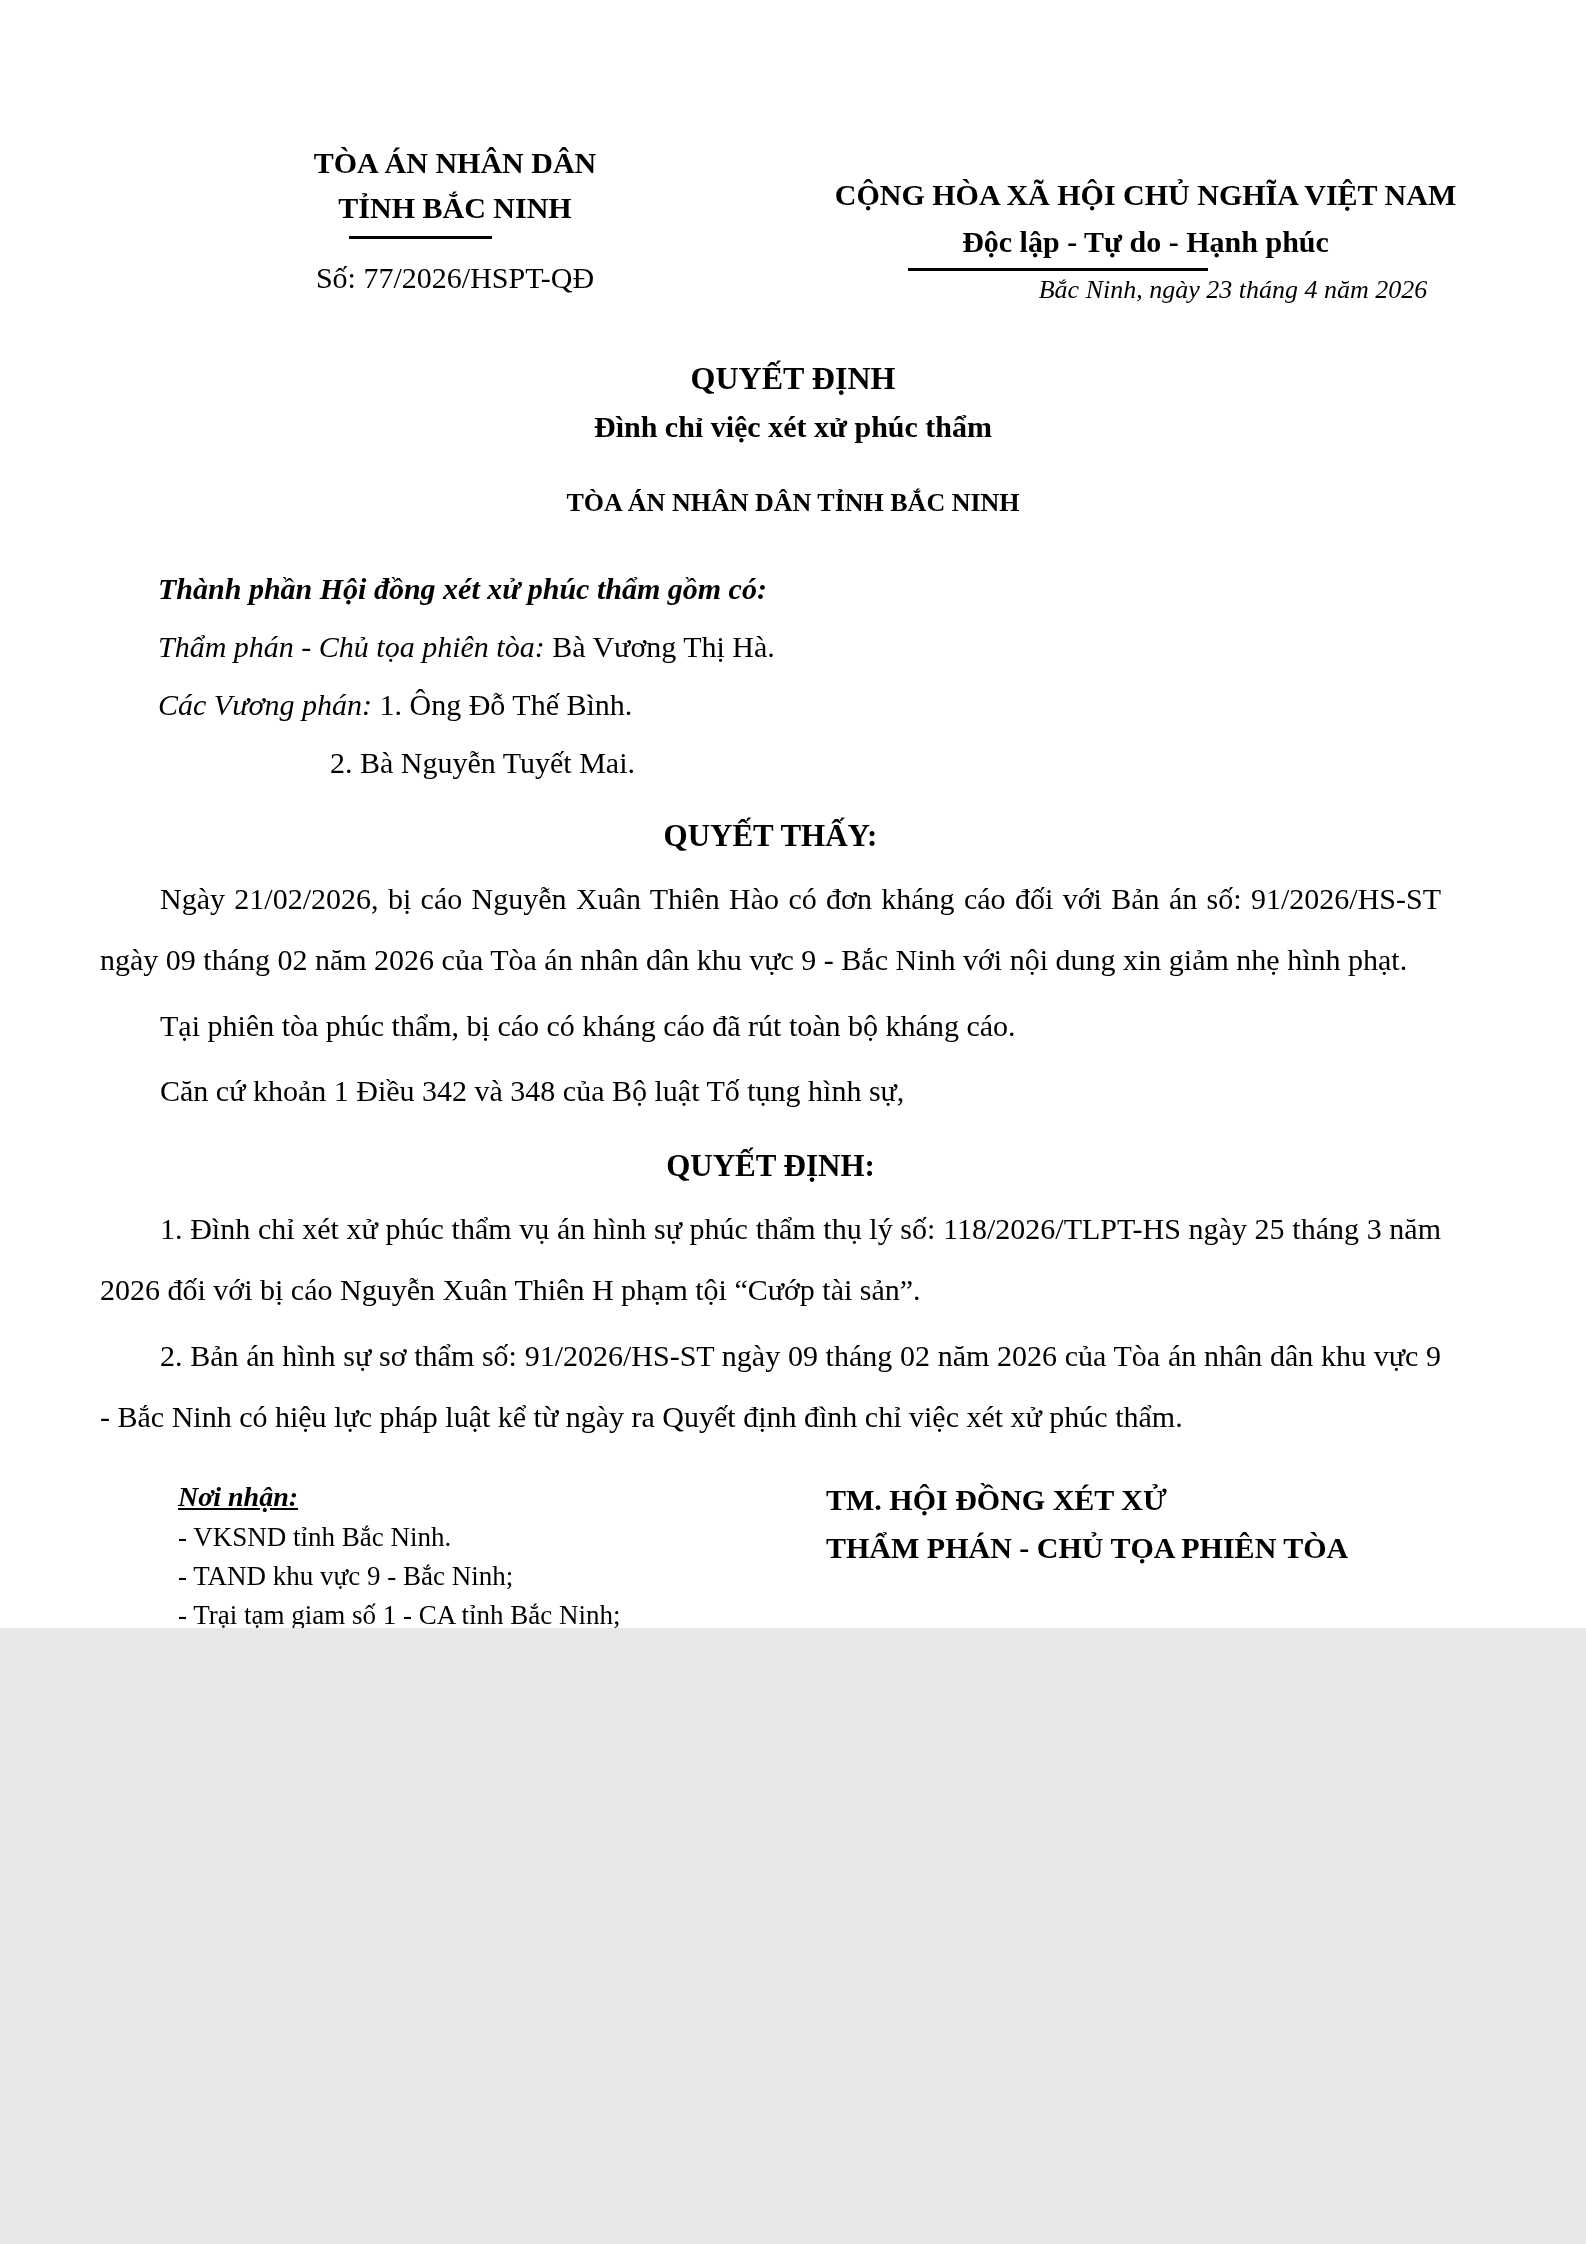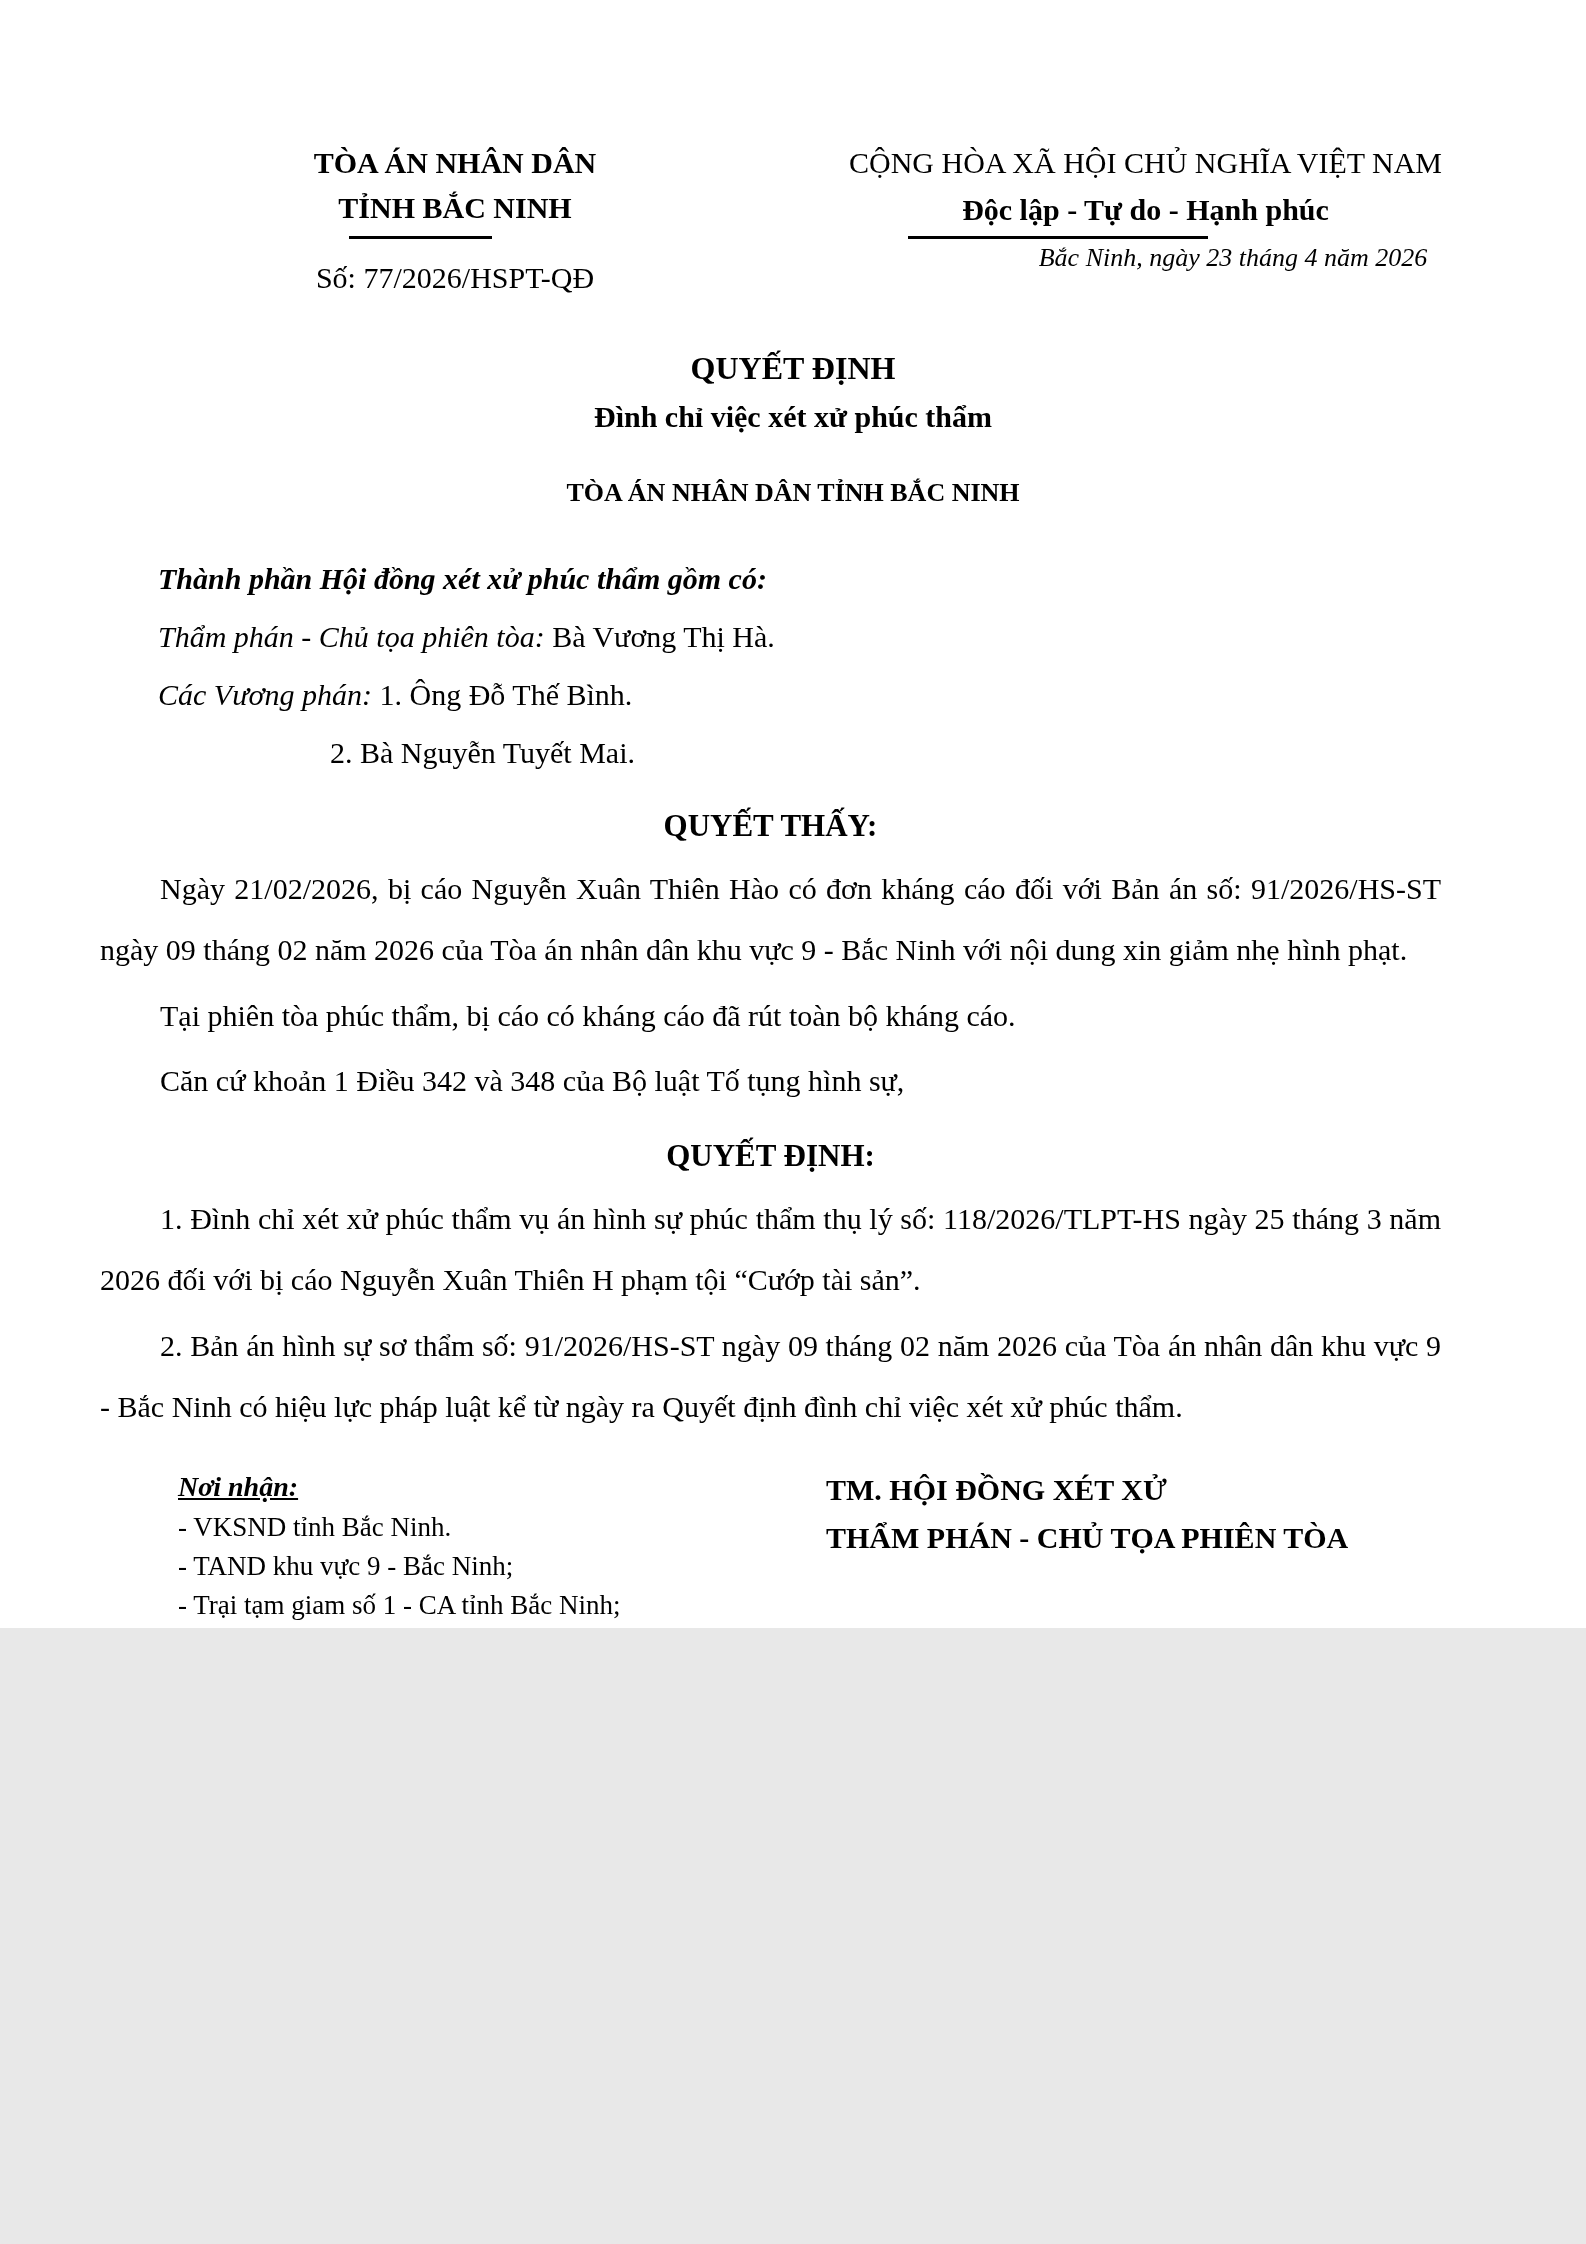--- a/index.html
+++ b/index.html
@@ -13,21 +13,21 @@
     overflow:hidden;
     box-sizing:border-box;
   }
   
   .header { display:flex; padding:140px 40px 0 165px; box-sizing:border-box; }
   .header-left { width:580px; text-align:center; flex:none; }
   .hl-line { font-weight:bold; font-size:30px; line-height:1.5; }
   .hl-underline { width:143px; height:3px; background:#000; margin:6px auto 0; transform:translateX(-35px); }
   .doc-number { font-size:30px; margin-top:22px; }
   .header-right { flex:1; text-align:center; }
-  .hr-line1 { font-weight:normal; font-size:30px; line-height:1.5; }
+  .hr-line1 { font-weight:bold; font-size:30px; line-height:1.5;margin-top:32px; }
   .hr-line2 { font-weight:bold; font-size:30px; line-height:1.4; margin-top:4px; }
   .hr-underline { width:300px; height:3px; background:#000; margin:5px auto 0; transform:translateX(-88px); }
   .dateline { font-style:italic; font-size:26px; margin-top:4px; padding-left:175px; white-space:nowrap; }
   
   .title-block { text-align:center; margin-top:55px; }
   .title-main { font-size:32px; font-weight:bold; }
   .title-sub { font-size:30px; font-weight:bold; margin-top:13px; }
   .title-court { font-size:26px; font-weight:bold; margin-top:44px; }
   
   .body { padding:0 145px 0 100px; font-size:30px; box-sizing:border-box; }

